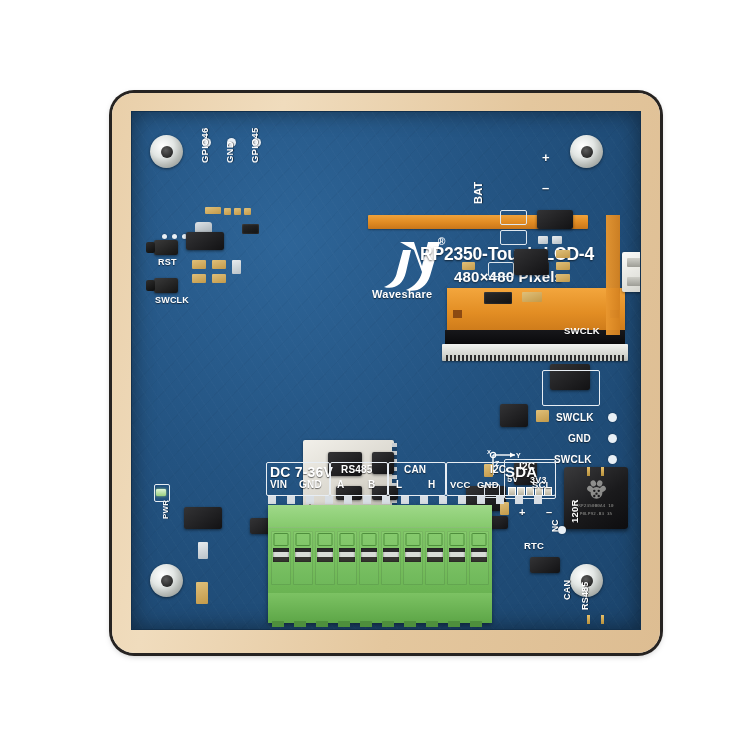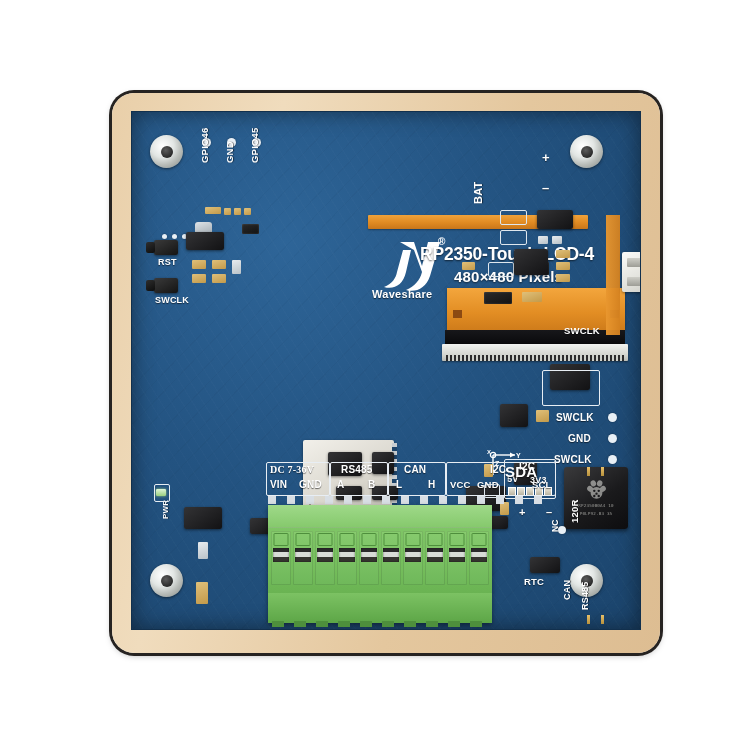--- a/index.html
+++ b/index.html
@@ -361,29 +361,29 @@
     <b></b>
     <b></b>
     <b></b>
     <b></b>
     <b></b>
   </div>
 
   <div class="lbl" style="left:387px;top:394px;font-size:11px;">+</div>
   <div class="lbl" style="left:414px;top:394px;font-size:11px;">–</div>
 
-  <div class="lbl" style="left:392px;top:428px;font-size:9.5px;margin-top:36px;">RTC</div>
+  <div class="lbl" style="left:392px;top:428px;font-size:9.5px;">RTC</div>
   <div class="ic" style="left:398px;top:445px;width:30px;height:16px;"></div>
 
   <div class="smd tan" style="left:368px;top:390px;width:9px;height:13px;"></div>
   <div class="smd tan" style="left:352px;top:352px;width:9px;height:13px;"></div>
   <div class="smdbox" style="left:352px;top:372px;width:14px;height:12px;"></div>
 
   <div class="silk" style="left:134px;top:350px;width:62px;height:32px;"></div>
-  <div class="lbl" style="left:138px;top:352px;font-size:10px;font-family:Liberation Serif, serif;">DC 7-36V</div>
+  <div class="lbl" style="left:138px;top:352px;font-size:14px;">DC 7-36V</div>
   <div class="lbl" style="left:138px;top:367px;font-size:10px;">VIN</div>
   <div class="lbl" style="left:167px;top:367px;font-size:10px;">GND</div>
 
   <div class="silk" style="left:198px;top:350px;width:56px;height:32px;"></div>
   <div class="lbl" style="left:209px;top:352px;font-size:10px;">RS485</div>
   <div class="lbl" style="left:205px;top:367px;font-size:10px;">A</div>
   <div class="lbl" style="left:236px;top:367px;font-size:10px;">B</div>
 
   <div class="silk" style="left:256px;top:350px;width:56px;height:32px;"></div>
   <div class="lbl" style="left:272px;top:352px;font-size:10px;">CAN</div>

